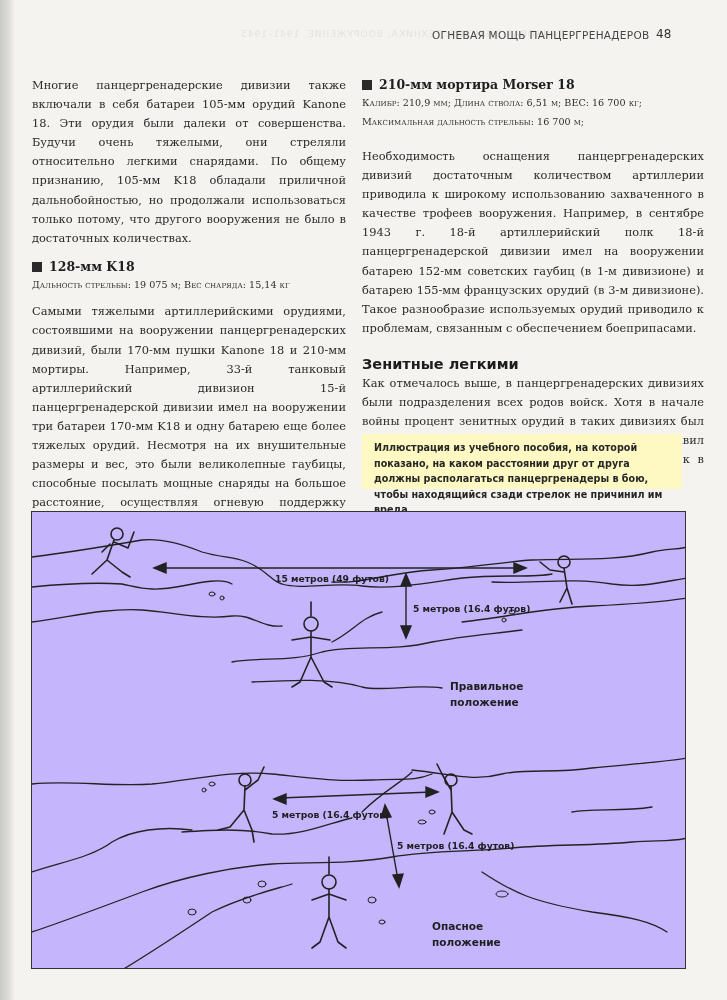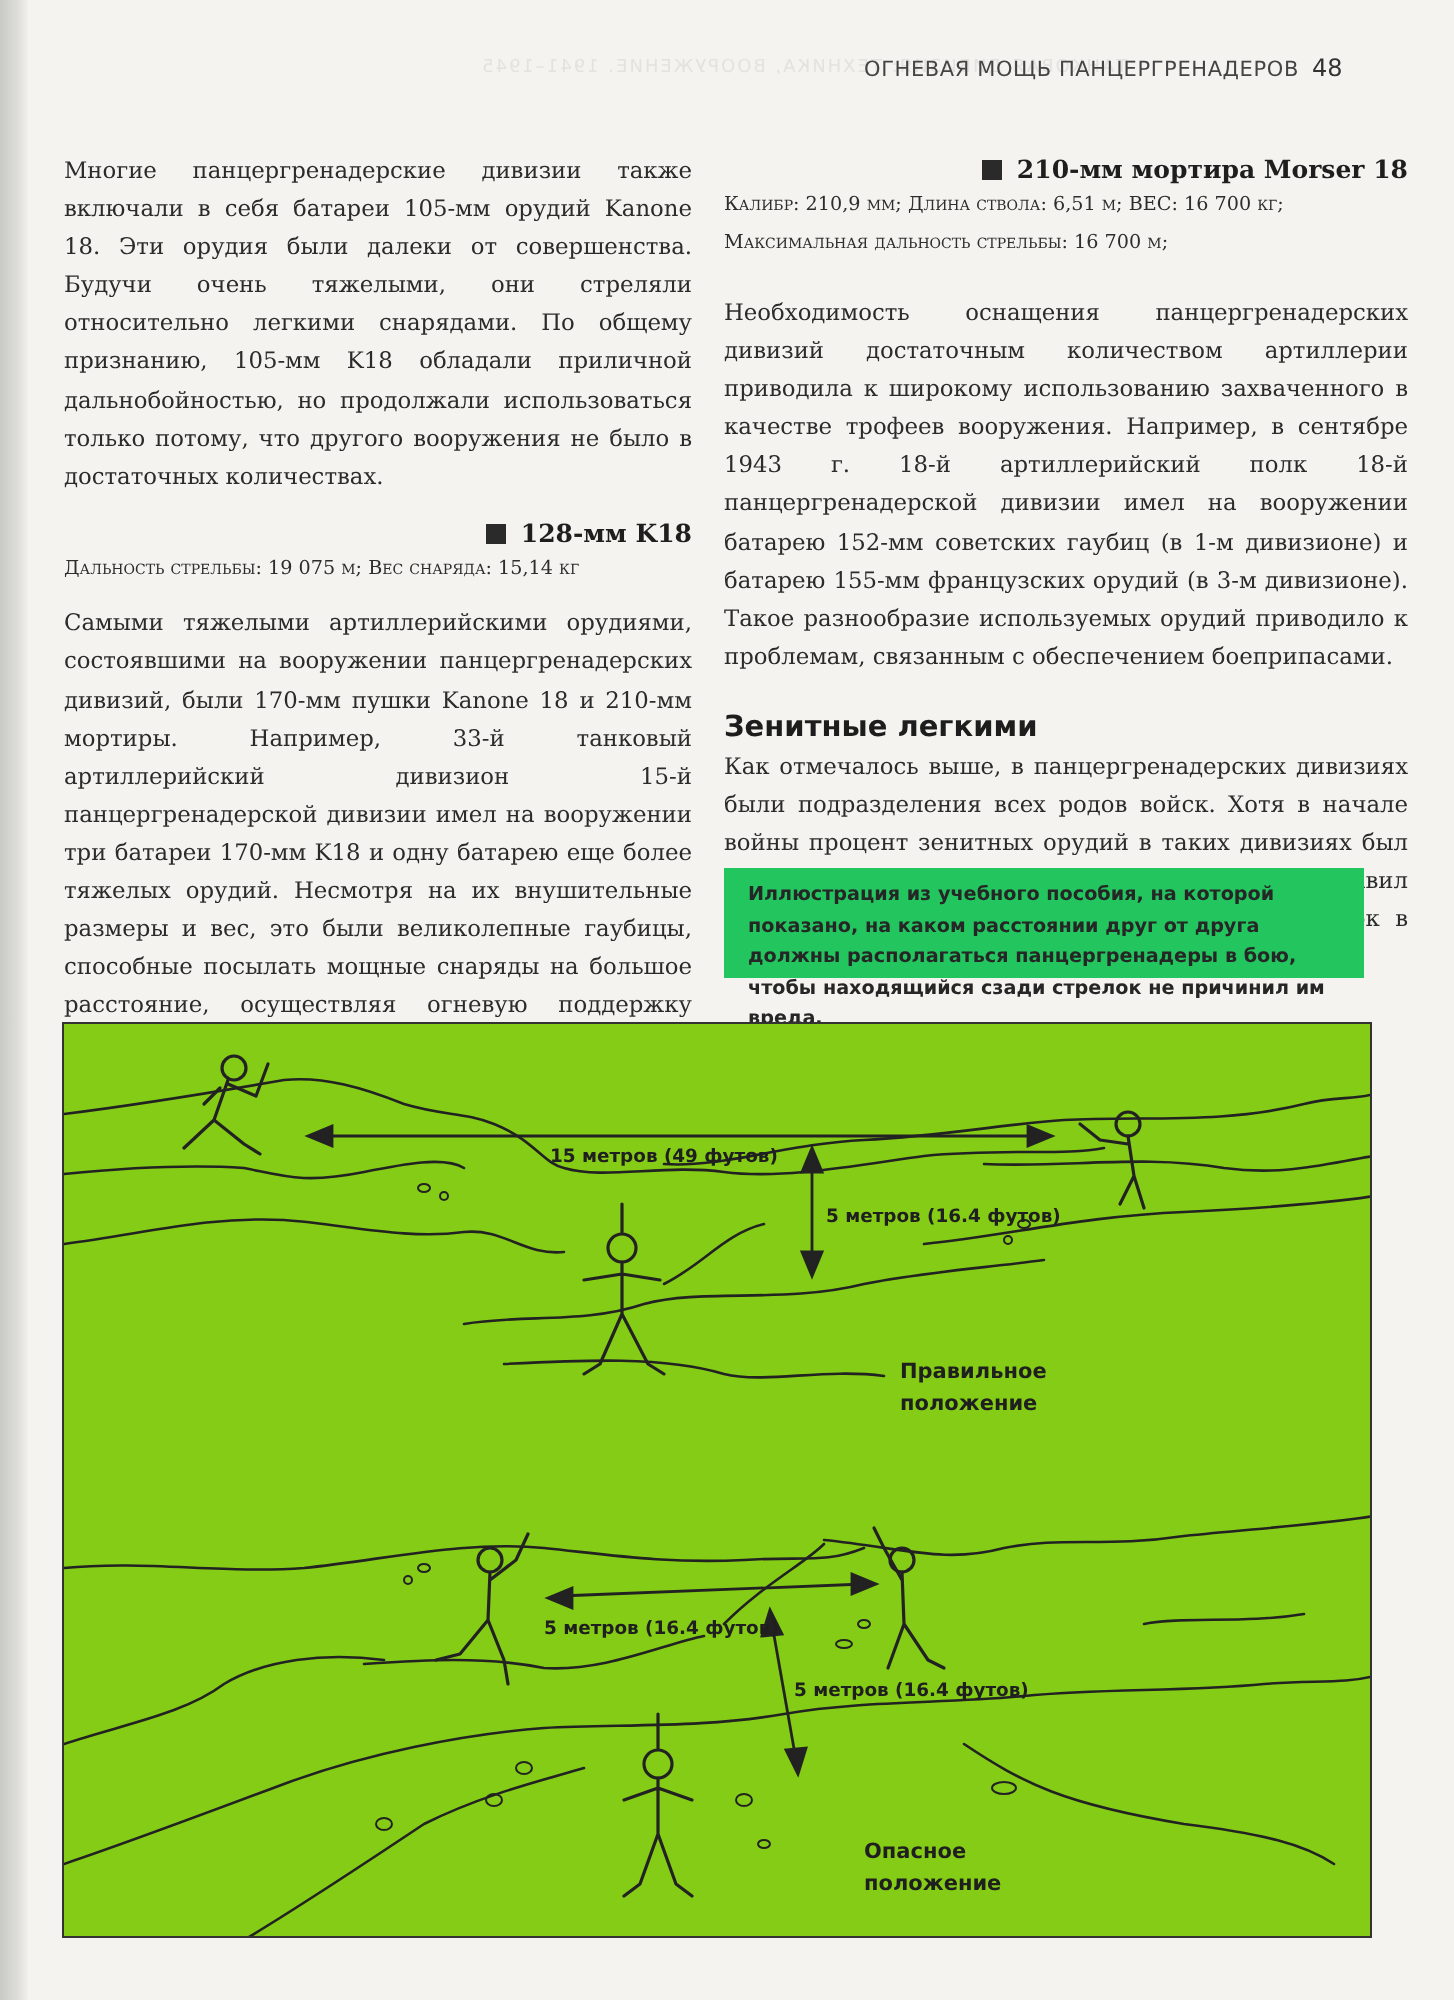--- a/index.html
+++ b/index.html
@@ -32,41 +32,41 @@
   }
   .col { position: absolute; }
   .col-left { left: 32px; top: 76px; width: 314px; }
   .col-right { left: 362px; top: 76px; width: 342px; }
   p.body {
     margin: 0; font-size: 11.4px; line-height: 19.1px; text-align: justify;
     color: #2b2b2b;
   }
   h3.spec-head {
     margin: 0; font-size: 12.5px; font-weight: bold; line-height: 18px; color: #1e1e1e;
-    display: flex; align-items: center; justify-content: flex-end;
+    display: flex; align-items: center;
   }
   .sq { display: inline-block; width: 10px; height: 10px; background: #2a2a2a; margin-right: 7px; }
   .spec-line {
     font-size: 9.6px; line-height: 18.5px; font-variant: small-caps; color: #2d2d2d; white-space: nowrap;
   }
   h2.sub {
     margin: 0; font-family: "DejaVu Sans", sans-serif; font-weight: bold; font-size: 14.5px;
     color: #1d1d1d; line-height: 20px;
   }
   .caption-box {
     position: absolute; left: 362px; top: 434px; width: 320px; height: 55px;
-    background: #22c55e; box-sizing: border-box; padding: 6px 10px 0 12px;
+    background: #fef9c3; box-sizing: border-box; padding: 6px 10px 0 12px;
   }
   .caption-box p {
     margin: 0; font-family: "DejaVu Sans", sans-serif; font-weight: bold;
     font-size: 9.6px; line-height: 15.5px; color: #262626;
   }
   .figure {
     position: absolute; left: 31px; top: 511px; width: 655px; height: 458px;
-    border: 1.5px solid #333; box-sizing: border-box; background: #84cc16;
+    border: 1.5px solid #333; box-sizing: border-box; background: #c4b5fd;
     overflow: hidden;
   }
   .figure svg { position: absolute; left: 0; top: 0; }
   .fig-label {
     position: absolute; font-family: "DejaVu Sans", sans-serif; font-weight: bold;
     font-size: 9.2px; color: #1f1f1f; white-space: nowrap;
   }
   .fig-pos {
     position: absolute; font-family: "DejaVu Sans", sans-serif; font-weight: bold;
     font-size: 10.5px; color: #1f1f1f; line-height: 16px; text-align: left;

